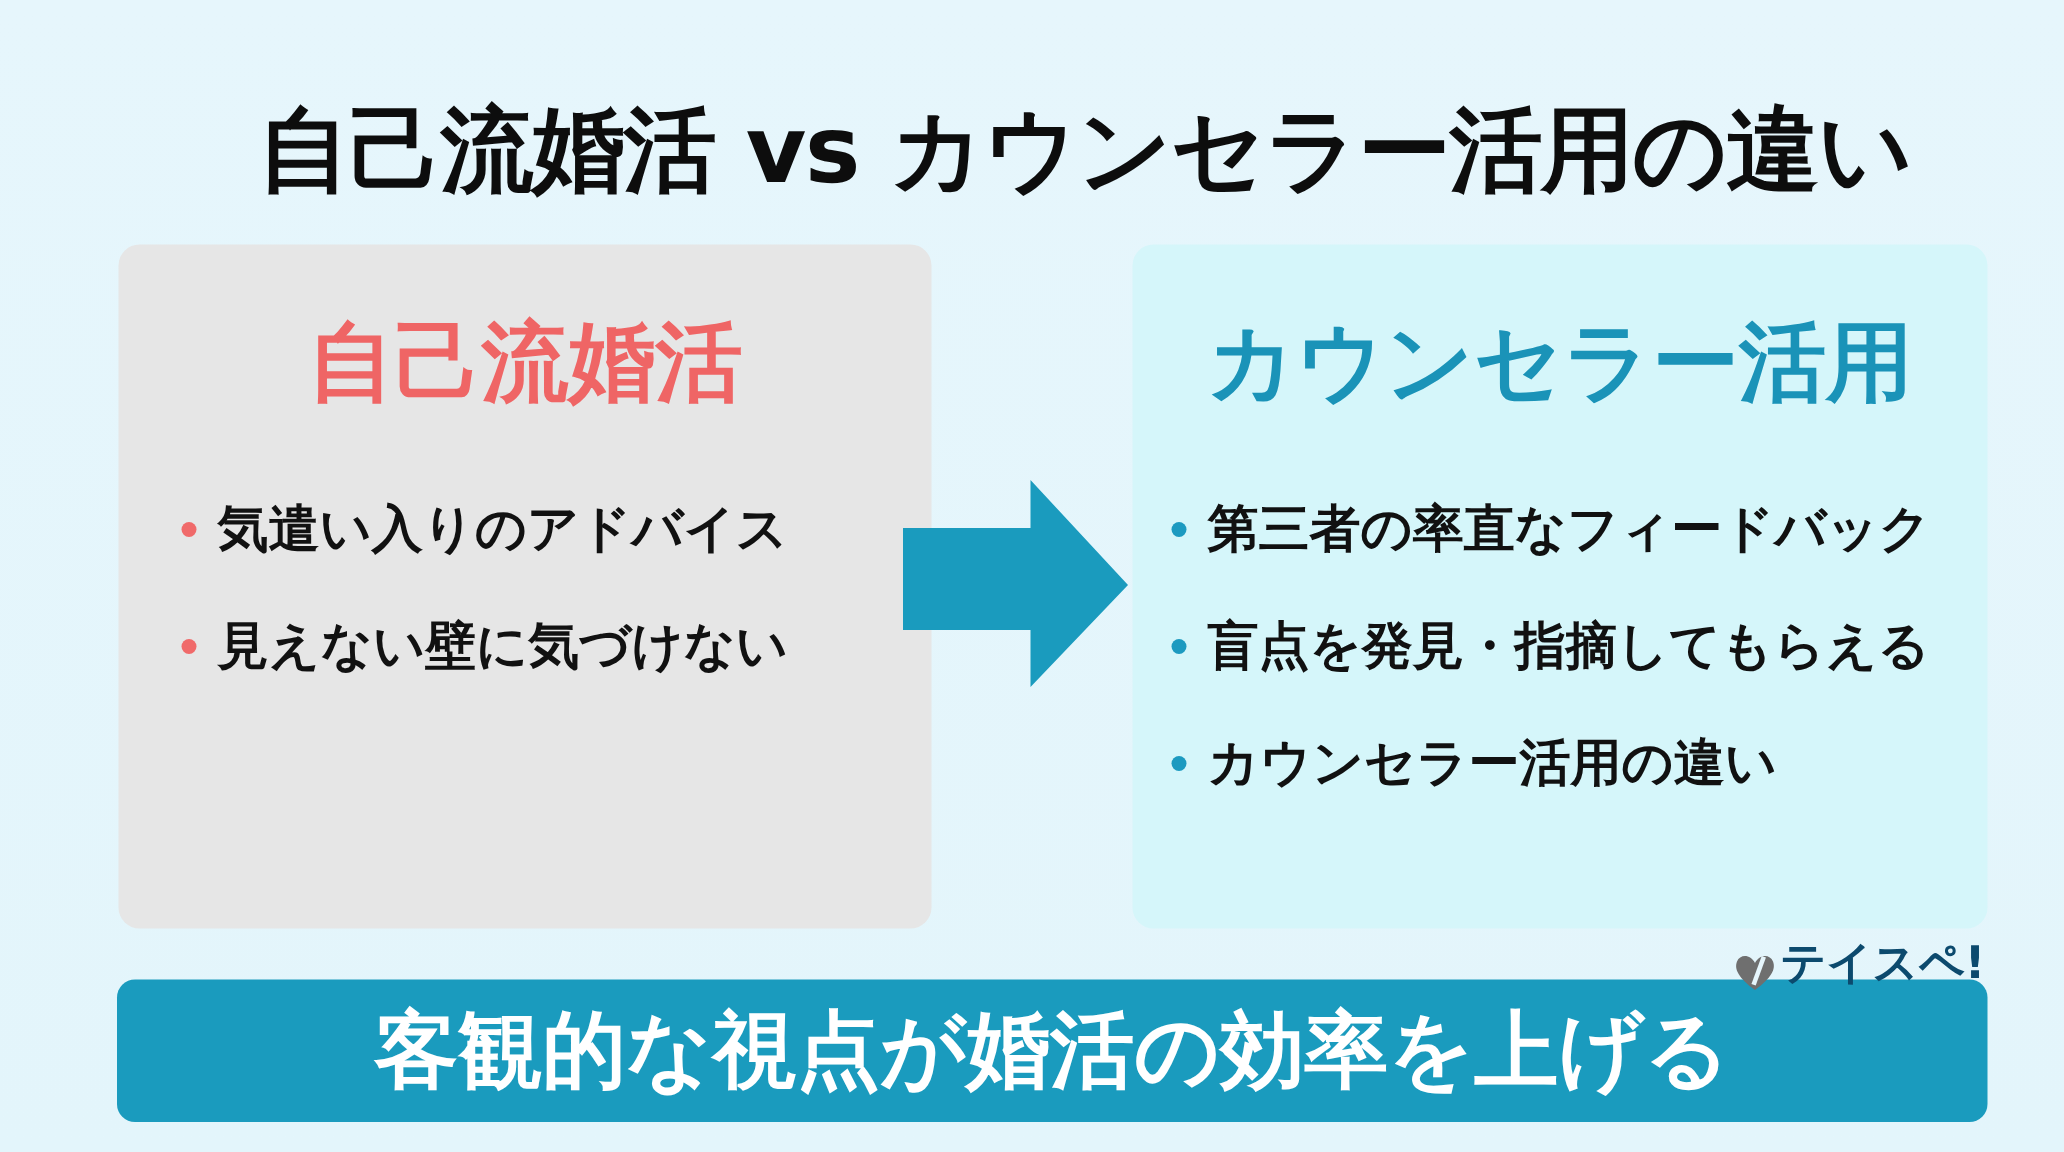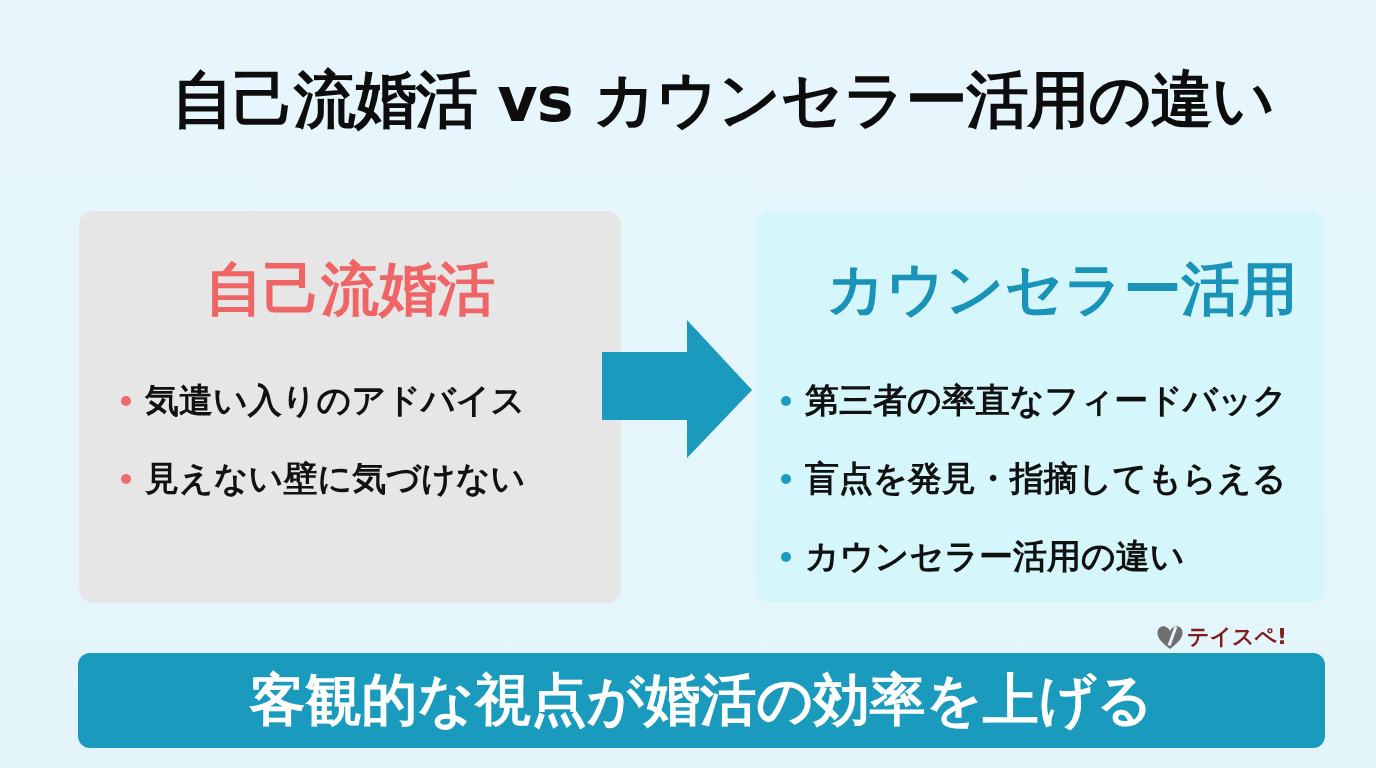--- a/index.html
+++ b/index.html
@@ -6,50 +6,49 @@
   body {
     width:1376px; height:768px; overflow:hidden; position:relative;
     background: linear-gradient(180deg, #e6f6fc 0%, #e3f5fb 100%);
     font-family: "DejaVu Sans", "Liberation Sans", sans-serif;
   }
   .title {
     position:absolute; left:0; top:58px; width:1376px; text-align:center;
     font-size:62px; font-weight:bold; color:#0d0d0d; letter-spacing:-1px;margin-left:35px;
   }
   .panel {
-    position:absolute; top:163px; height:392px; border-radius:14px;
+    position:absolute; top:163px; height:456px; border-radius:14px;
     box-sizing:border-box;
-    margin-top:48px;
   }
   .panel-left { left:79px; width:542px; background:#e6e6e6; }
   .panel-right { left:755px; width:570px; background:#d5f6fa; }
   .panel-title {
     position:absolute; top:40px; left:0; width:100%; text-align:center;
     font-size:58px; font-weight:bold;
   }
   .panel-left .panel-title { color:#ef6565; }
-  .panel-right .panel-title { color:#1a93b8;padding-left:22px; }
+  .panel-right .panel-title { color:#1a93b8; }
   .list { position:absolute; top:170px; left:0; list-style:none; margin:0; padding:0; }
   .panel-left .list { left:42px; }
   .panel-right .list { left:26px; }
   .item { display:flex; align-items:center; height:40px; margin-bottom:38px; }
   .bullet { width:10px; height:10px; border-radius:50%; margin-right:14px; flex-shrink:0; }
   .panel-left .bullet { background:#f06a6a; }
   .panel-right .bullet { background:#1c9ac0; }
   .item-text { font-size:34px; font-weight:bold; color:#111; white-space:nowrap;text-align:right; }
   .arrow { position:absolute; left:602px; top:320px; width:150px; height:140px; }
   .banner {
     position:absolute; left:78px; top:653px; width:1247px; height:95px;
     background:#1a9bbe; border-radius:12px;
     display:flex; align-items:center; justify-content:center;
   }
   .banner-text { font-size:56px; font-weight:bold; color:#ffffff; }
   .logo {
-    position:absolute; left:1155px; top:622px; display:flex; align-items:center;
-    color:#7f1d1d; font-weight:bold; font-size:22px; z-index:2;
+    position:absolute; left:1155px; top:622px; display:flex; align-items:flex-end;
+    color:#0c4a6e; font-weight:bold; font-size:30px; z-index:2;
   }
   .logo svg { margin-right:2px; }
 </style>
 </head>
 <body>
 
 <div class="title">自己流婚活 vs カウンセラー活用の違い</div>
 
 <div class="panel panel-left">
   <div class="panel-title">自己流婚活</div>

